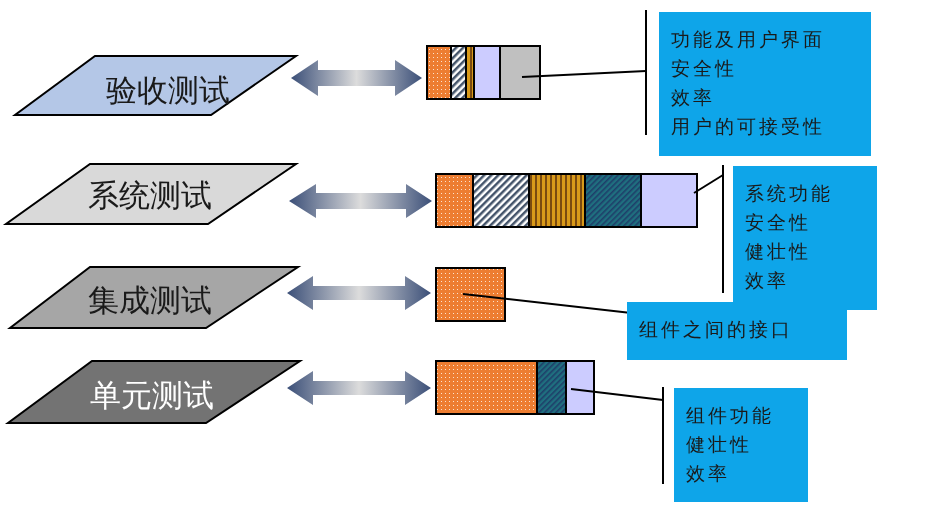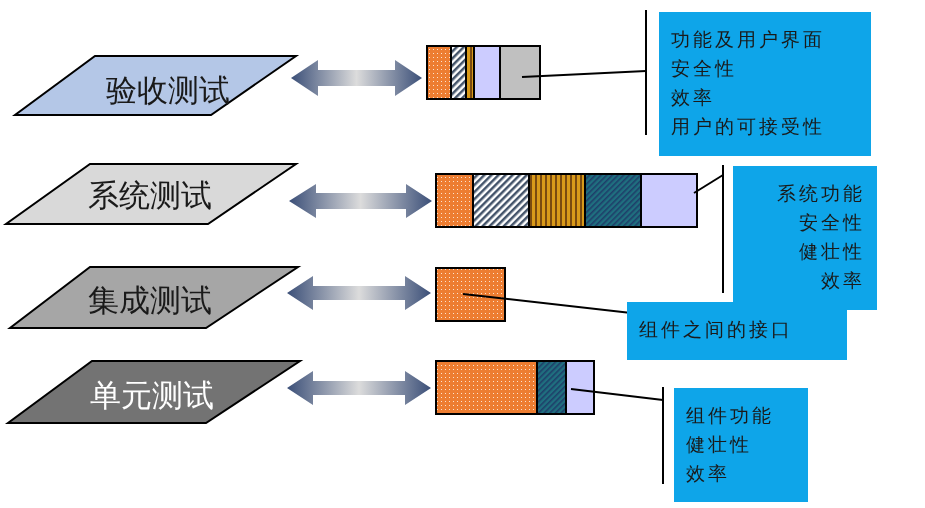--- a/index.html
+++ b/index.html
@@ -114,21 +114,21 @@
   </g>
 </svg>
 
 <div class="note-box" style="left:659px; top:12px; width:188px; height:118px;">
   <span class="note-line">功能及用户界面</span>
   <span class="note-line">安全性</span>
   <span class="note-line">效率</span>
   <span class="note-line">用户的可接受性</span>
 </div>
 
-<div class="note-box" style="left:733px; top:166px; width:120px; height:118px;text-align:right;">
+<div class="note-box" style="left:733px; top:166px; width:120px; height:118px;">
   <span class="note-line">系统功能</span>
   <span class="note-line">安全性</span>
   <span class="note-line">健壮性</span>
   <span class="note-line">效率</span>
 </div>
 
 <div class="note-box" style="left:627px; top:302px; width:196px; height:32px;">
   <span class="note-line">组件之间的接口</span>
 </div>
 

